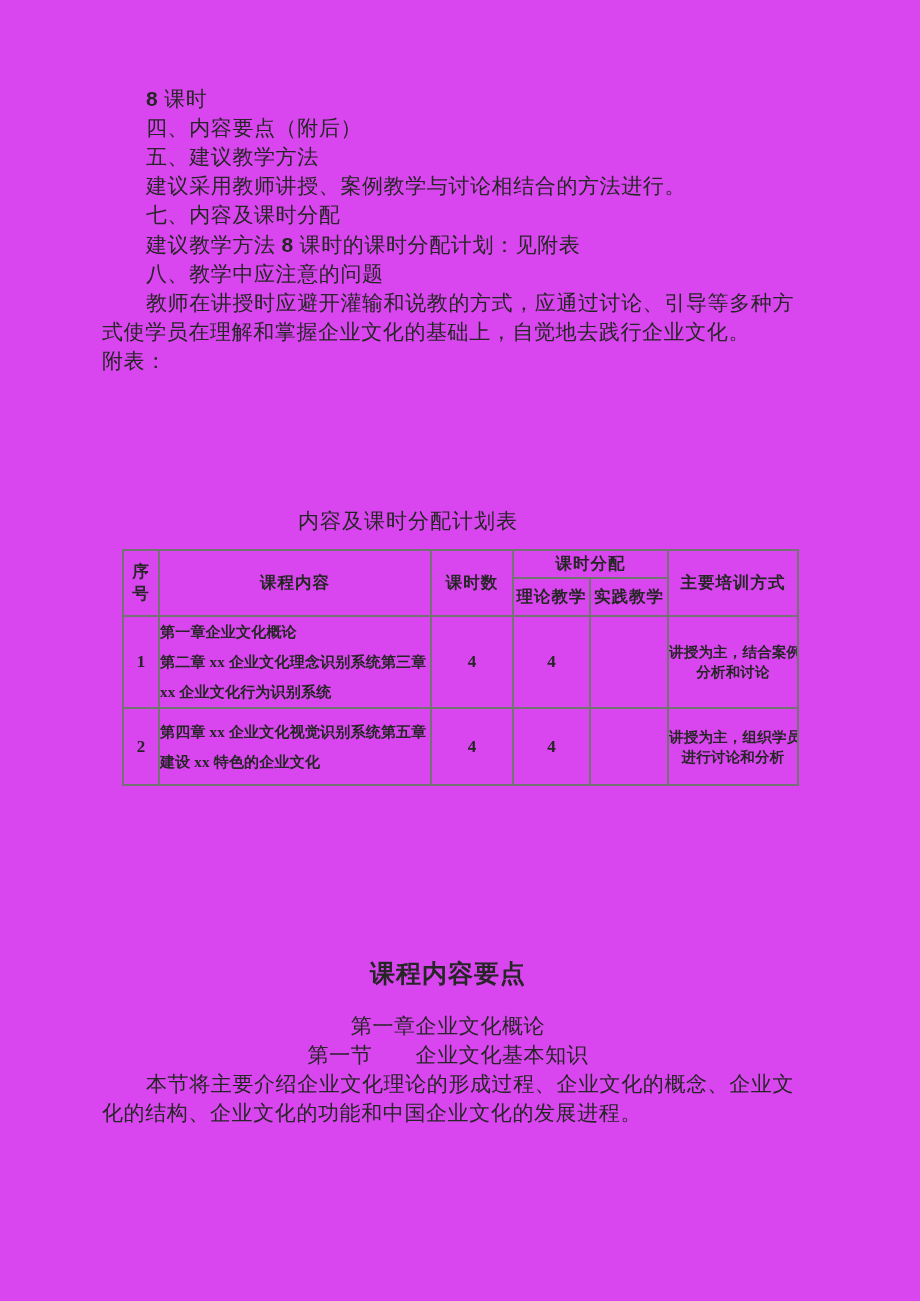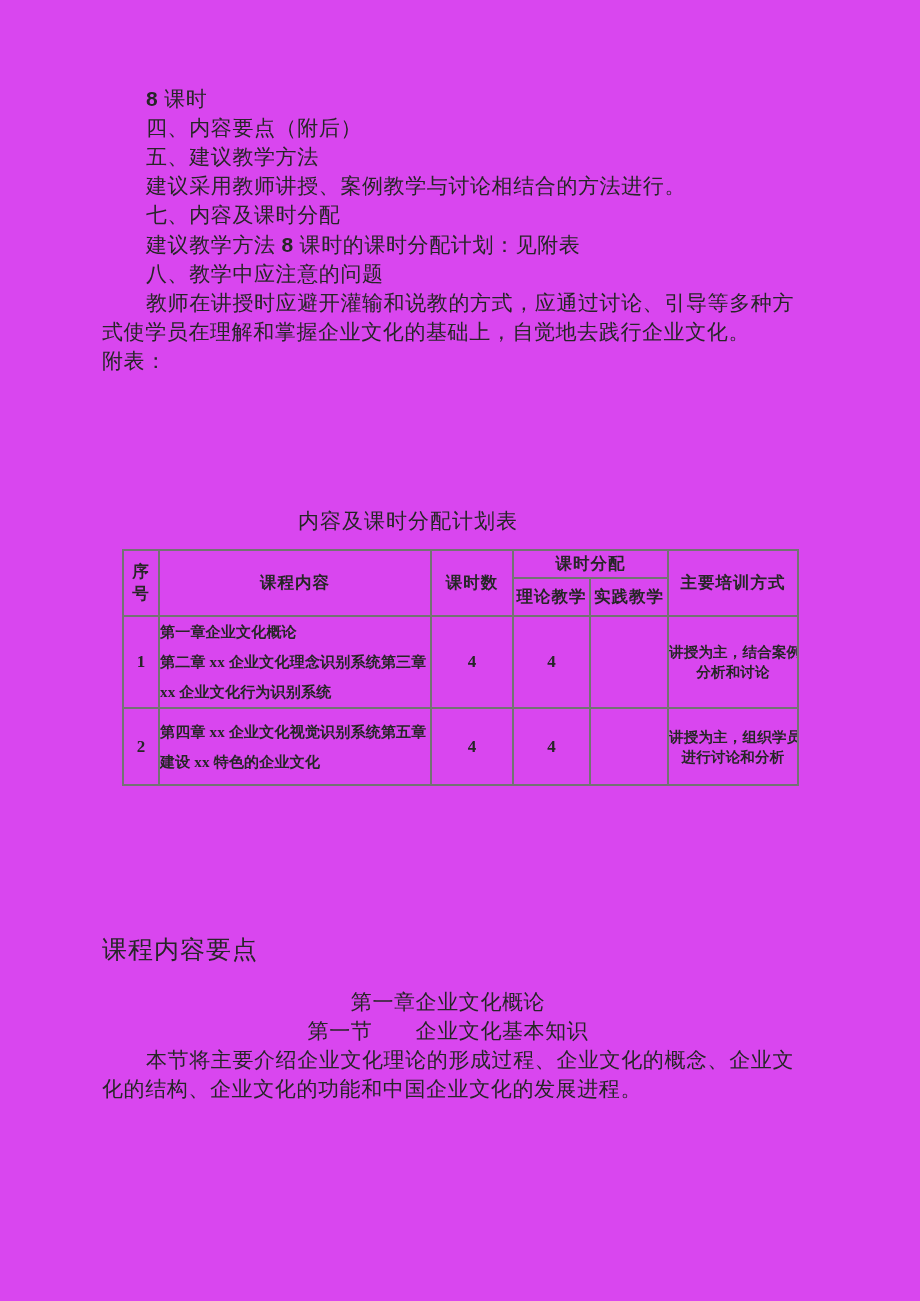--- a/index.html
+++ b/index.html
@@ -54,23 +54,24 @@
   .ml { font-size:14.5px; line-height:20px; letter-spacing:0.2px; white-space:nowrap;text-align:center; }
 
   
   .section2 {
     position:absolute; top:934px; left:102px; width:692px;
     font-size:21px; line-height:29px; letter-spacing:0.6px;
     text-align:justify;
   }
   .section2 p { margin:0; }
   .sec-title {
-    font-size:25px; line-height:30px;
-    font-weight:normal; letter-spacing:1px; margin-bottom:24px;
+    text-align:center; font-size:25px; line-height:30px;
+    font-weight:bold; letter-spacing:1px; margin-bottom:24px;
     font-family:"Liberation Sans","DejaVu Sans",sans-serif;
+    margin-top:24px;
   }
   .center-line { text-align:center; text-indent:0; }
 </style>
 </head>
 <body>
 
 <div class="page">
 
   <div class="doc">
     <p class="ind p-first"><b class="num">8</b><span> 课时</span></p>

